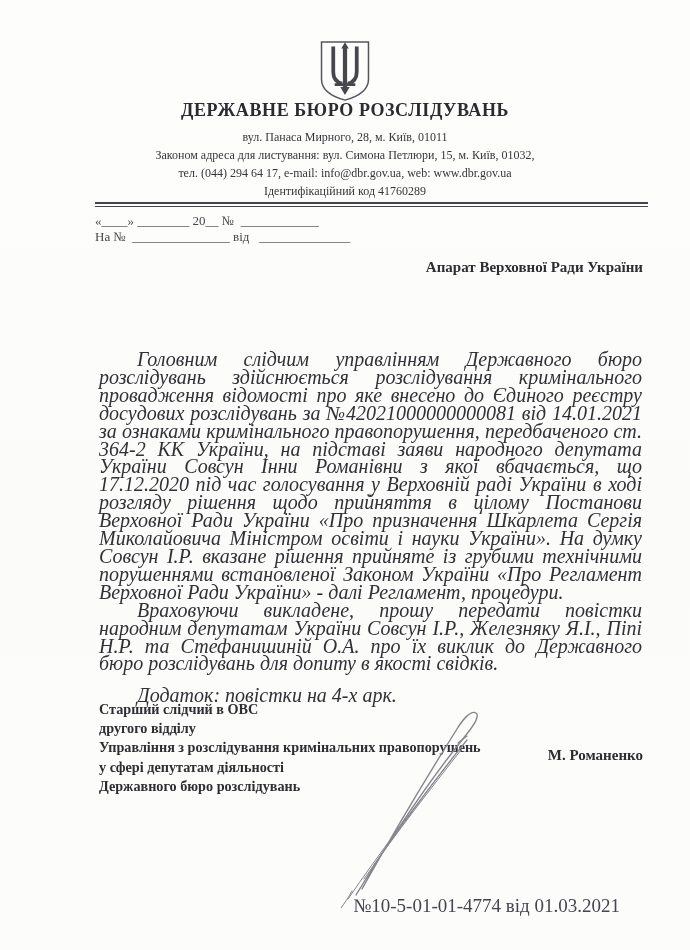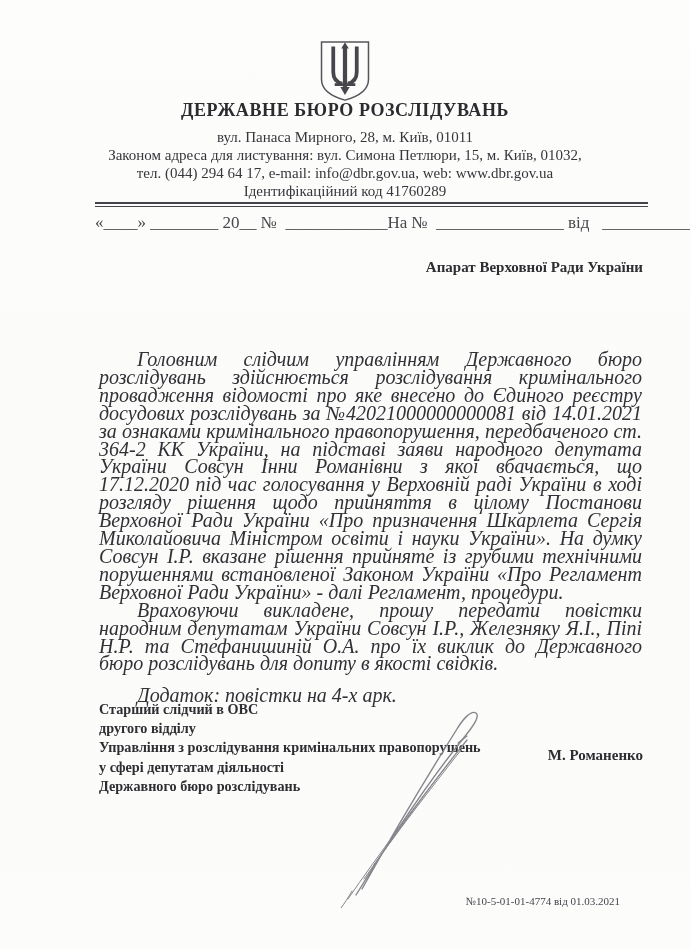--- a/index.html
+++ b/index.html
@@ -32,43 +32,44 @@
     font-size: 18px;
     letter-spacing: 0.6px;
     color: #2b2b30;
   }
   .address {
     position: absolute;
     top: 128px;
     left: 0;
     width: 100%;
     text-align: center;
-    font-size: 15px;
+    font-size: 12px;
     line-height: 18px;
     color: #36363c;
   }
   .letterhead-rule {
     position: absolute;
     top: 202px;
     left: 95px;
     right: 42px;
     height: 2px;
     border-top: 2.5px solid #44444a;
     border-bottom: 1px solid #44444a;
   }
   
   .ref-row {
     position: absolute;
     top: 213px;
     left: 95px;
     right: 45px;
     display: flex;
     justify-content: space-between;
-    font-size: 17px;
+    font-size: 13px;
     color: #47474d;
+    flex-direction: column;
   }
   .ref-row span { white-space: pre; }
   
   .recipient {
     position: absolute;
     top: 259px;
     right: 47px;
     font-weight: bold;
     font-size: 15px;
     color: #2d2d32;
@@ -112,21 +113,21 @@
     left: 328px;
     width: 230px;
     height: 215px;
     pointer-events: none;
   }
   
   .footer-ref {
     position: absolute;
     top: 895px;
     right: 70px;
-    font-size: 11px;
+    font-size: 19px;
     color: #45454f;
   }
 </style>
 </head>
 <body>
 
 <div class="page">
 
   <svg class="emblem" viewBox="0 0 58 66" aria-hidden="true">
     <path d="M4,2 H54 V42 Q54,57 29,64 Q4,57 4,42 Z" fill="none" stroke="#55555c" stroke-width="1.6"></path>

